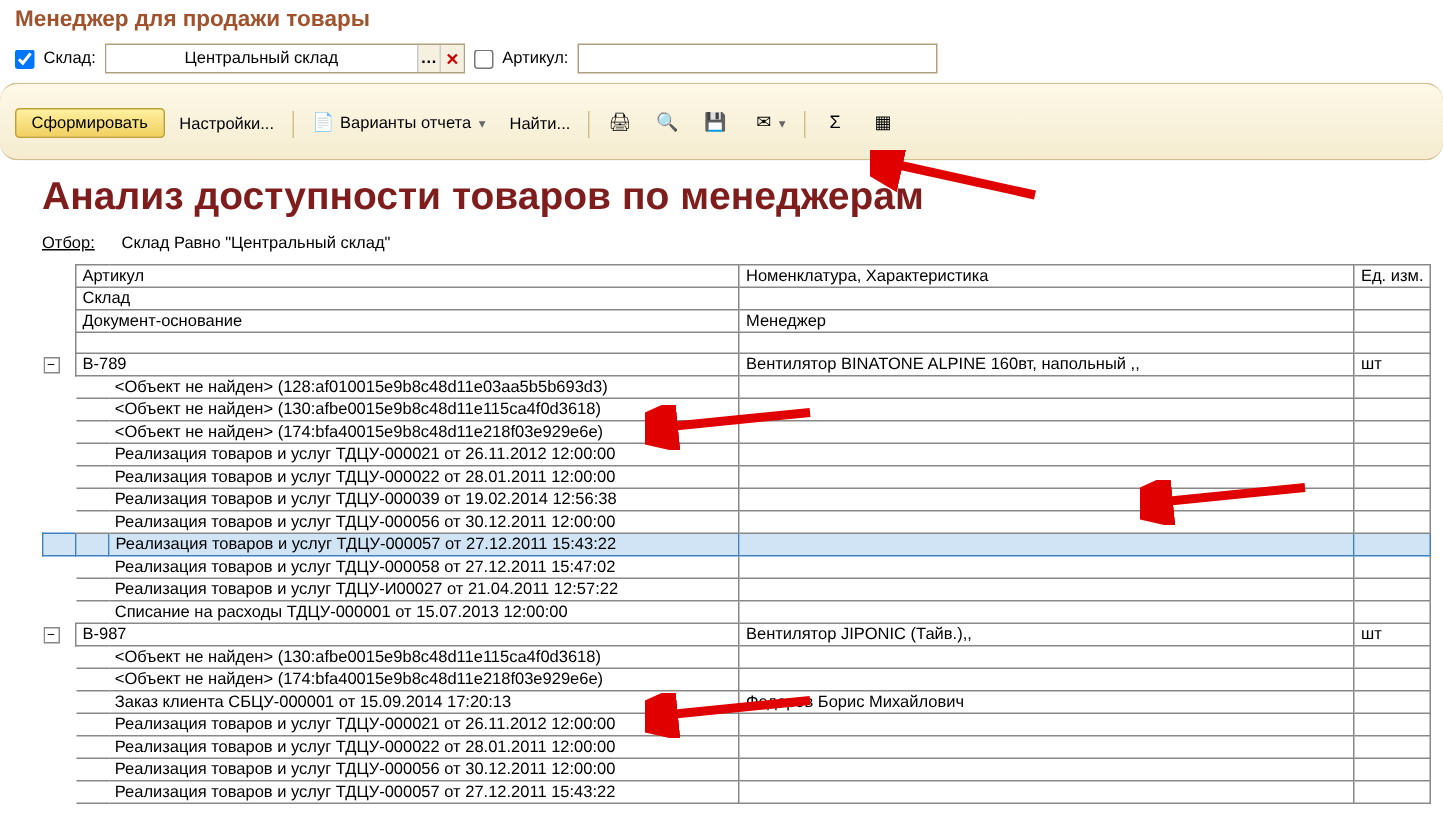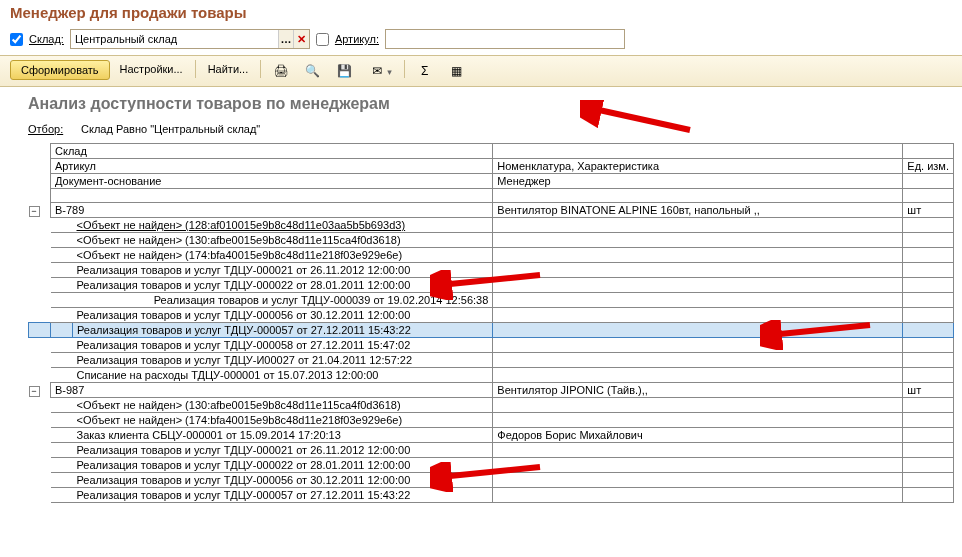--- a/index.html
+++ b/index.html
@@ -18,54 +18,56 @@
       color: #a0522d;
       padding: 4px 10px 6px;
     }
     .filter-bar {
       display: flex;
       align-items: center;
       gap: 6px;
       padding: 2px 10px 6px;
     }
     .checkbox { width: 13px; height: 13px; }
-    .filter-label { color: #000; text-decoration: underline; }
+    .filter-label { color: #000; }
     .input-wrap {
       display: flex;
       align-items: center;
       border: 1px solid #b0a080;
       background: #fff;
       height: 20px;
     }
     .input-wrap.wide { width: 240px; }
     .input-wrap.mid { width: 240px; }
     .input-text {
       border: none;
       outline: none;
       padding: 0 4px;
       font-size: 11px;
       width: 100%;
       height: 18px;
+      text-align: center;
     }
     .input-btn {
       width: 18px; height: 18px;
       display: flex; align-items: center; justify-content: center;
       border-left: 1px solid #ccc;
       font-weight: bold;
       cursor: pointer;
       background: #f5f0e0;
     }
     .toolbar {
       display: flex;
-      align-items: flex-start;
+      align-items: flex-end;
       gap: 4px;
-      padding: 4px 10px;
+      padding: 14px 10px;
       border-top: 1px solid #d0c090;
       border-bottom: 1px solid #d0c090;
       background: linear-gradient(#fdf8e8,#f5ecd0);
+      border-radius: 12px;
     }
     .btn-primary {
       background: linear-gradient(#fff0a0,#f0d060);
       border: 1px solid #c0a030;
       border-radius: 3px;
       padding: 3px 10px;
       font-size: 11px;
       cursor: pointer;
     }
     .btn-flat {
@@ -81,23 +83,23 @@
       align-items:center; justify-content:center;
       font-size:12px;
     }
     .drop-arrow::after { content:"▾"; font-size:9px; margin-left:2px; color:#666; }
 
     .report-area {
       padding: 8px 8px 0 28px;
       position: relative;
     }
     .report-title {
-      font-size: 16px;
+      font-size: 26px;
       font-weight: bold;
-      color: #737373;
+      color: #7f1d1d;
       margin-bottom: 10px;
     }
     .filter-line { font-size: 11px; margin-bottom: 8px; }
     .filter-line .lbl { display:inline-block; width:50px;text-decoration:underline; }
 
     table.grid {
       border-collapse: collapse;
       width: 100%;
       font-size: 11px;
     }
@@ -151,20 +153,24 @@
   <span class="filter-label">Артикул:</span>
   <div class="input-wrap mid">
     <input class="input-text" value="" style="">
   </div>
 </div>
 
 <div class="toolbar">
   <button class="btn-primary">Сформировать</button>
   <button class="btn-flat">Настройки...</button>
   <span class="sep"></span>
+  <button class="btn-flat drop-arrow">
+    <span class="icon">📄</span>
+    <span>Варианты отчета</span>
+  </button>
   <button class="btn-flat">Найти...</button>
   <span class="sep"></span>
   <button class="btn-flat"><span class="icon">🖨</span></button>
   <button class="btn-flat"><span class="icon">🔍</span></button>
   <button class="btn-flat"><span class="icon">💾</span></button>
   <button class="btn-flat drop-arrow"><span class="icon">✉</span></button>
   <span class="sep"></span>
   <button class="btn-flat"><span class="icon">Σ</span></button>
   <button class="btn-flat"><span class="icon">▦</span></button>
 </div>
@@ -173,29 +179,29 @@
   <div class="report-title">Анализ доступности товаров по менеджерам</div>
   <div class="filter-line">
     <span class="lbl">Отбор:</span>
     <span>Склад Равно "Центральный склад"</span>
   </div>
 
   <table class="grid">
     <tbody>
         <tr>
           <td class="col-tree"></td>
-          <td colspan="2">Склад</td>
-          <td></td>
-          <td></td>
-        </tr>
-    <tr>
-          <td class="col-tree"></td>
           <td colspan="2" class="col-doc">Артикул</td>
           <td class="col-nom">Номенклатура, Характеристика</td>
           <td class="col-unit">Ед. изм.</td>
+        </tr>
+    <tr>
+          <td class="col-tree"></td>
+          <td colspan="2">Склад</td>
+          <td></td>
+          <td></td>
         </tr>
     <tr>
           <td class="col-tree"></td>
           <td colspan="2">Документ-основание</td>
           <td>Менеджер</td>
           <td></td>
         </tr>
     <tr>
           <td class="col-tree"></td>
           <td colspan="2" style="height:10px;border-top:none;"></td>
@@ -206,21 +212,21 @@
       <tbody id="tbody">
         <tr class="group">
           <td class="col-tree"><span class="tree-btn">−</span></td>
           <td colspan="2">В-789</td>
           <td>Вентилятор BINATONE ALPINE 160вт, напольный ,,</td>
           <td>шт</td>
         </tr>
         <tr>
           <td class="col-tree"></td>
           <td class="col-indent" style="border-right:none;"></td>
-          <td style="border-left:none;text-decoration:underline;">   &lt;Объект не найден&gt; (128:af010015e9b8c48d11e03aa5b5b693d3)</td>
+          <td style="border-left:none;">   &lt;Объект не найден&gt; (128:af010015e9b8c48d11e03aa5b5b693d3)</td>
           <td></td>
           <td></td>
         </tr>
         <tr>
           <td class="col-tree"></td>
           <td class="col-indent" style="border-right:none;"></td>
           <td style="border-left:none;">   &lt;Объект не найден&gt; (130:afbe0015e9b8c48d11e115ca4f0d3618)</td>
           <td></td>
           <td></td>
         </tr>
@@ -241,21 +247,21 @@
         <tr>
           <td class="col-tree"></td>
           <td class="col-indent" style="border-right:none;"></td>
           <td style="border-left:none;">   Реализация товаров и услуг ТДЦУ-000022 от 28.01.2011 12:00:00</td>
           <td></td>
           <td></td>
         </tr>
         <tr>
           <td class="col-tree"></td>
           <td class="col-indent" style="border-right:none;"></td>
-          <td style="border-left:none;text-align:right;">   Реализация товаров и услуг ТДЦУ-000039 от 19.02.2014 12:56:38</td>
+          <td style="border-left:none;">   Реализация товаров и услуг ТДЦУ-000039 от 19.02.2014 12:56:38</td>
           <td></td>
           <td></td>
         </tr>
         <tr>
           <td class="col-tree"></td>
           <td class="col-indent" style="border-right:none;"></td>
           <td style="border-left:none;">   Реализация товаров и услуг ТДЦУ-000056 от 30.12.2011 12:00:00</td>
           <td></td>
           <td></td>
         </tr>

